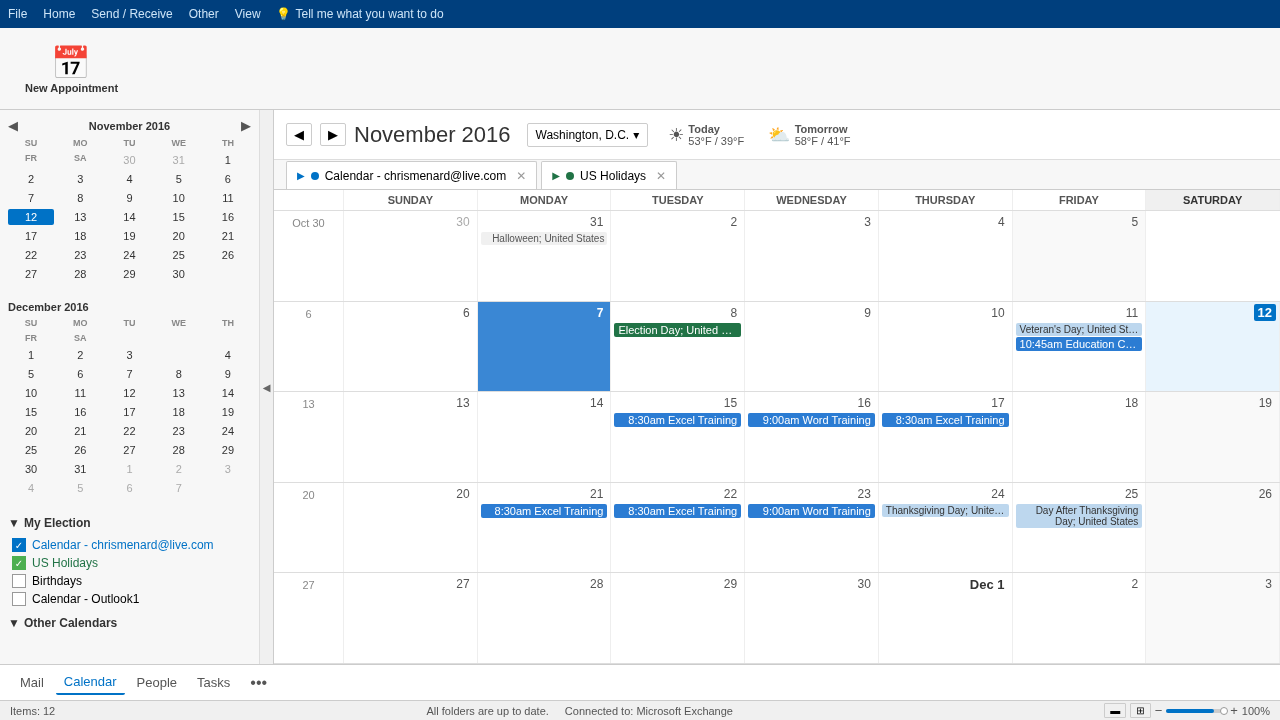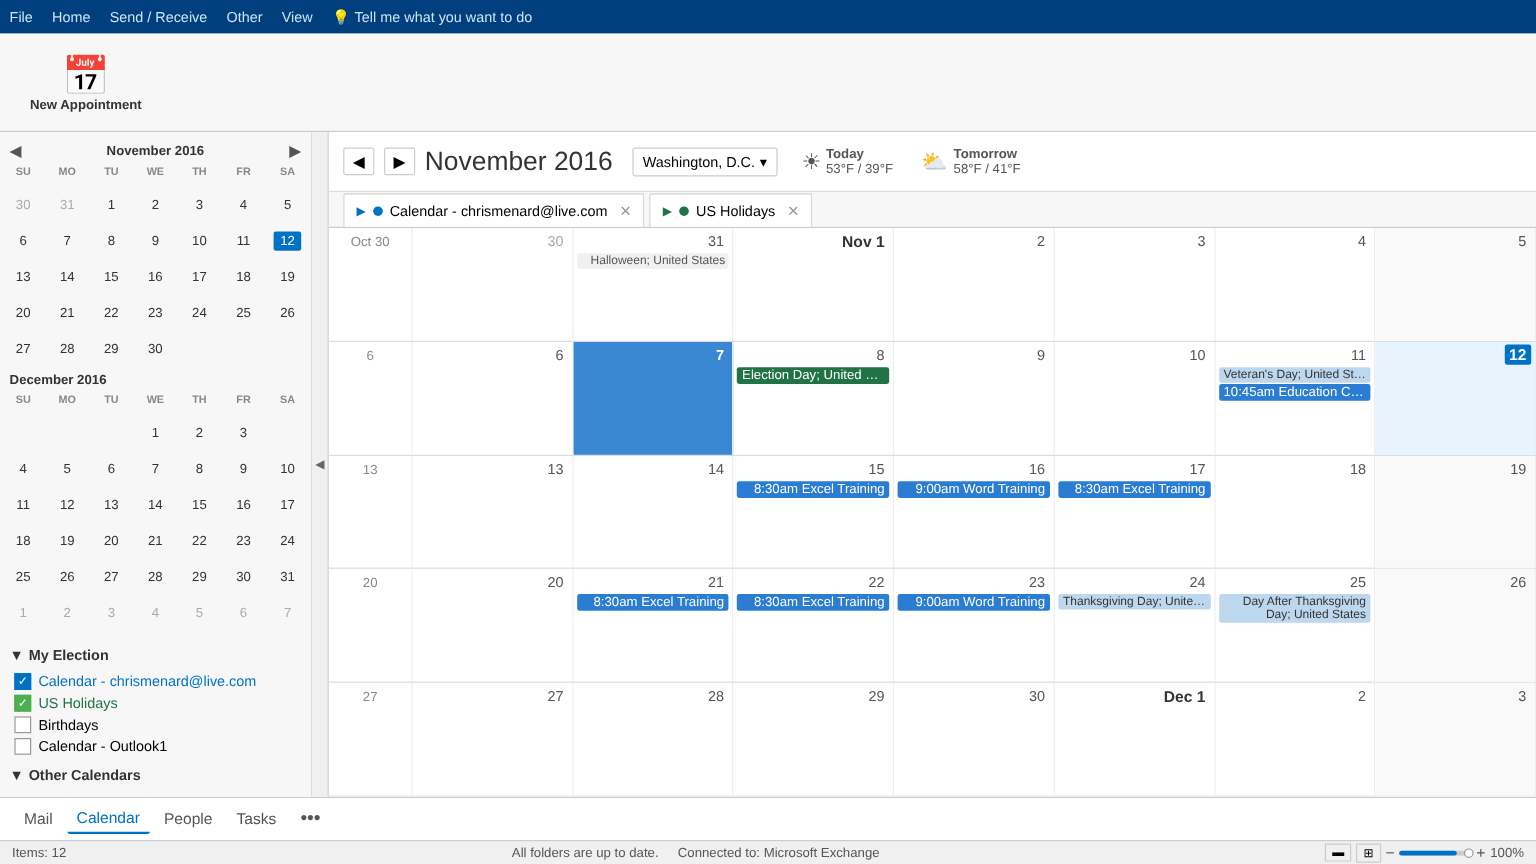--- a/index.html
+++ b/index.html
@@ -8,21 +8,21 @@
     
     #main { display: flex; height: calc(720px - 110px - 28px - 36px); }
 
     
     #sidebar { width: 260px; background: #f7f7f7; border-right: 1px solid #ddd; display: flex; flex-direction: column; padding: 8px; flex-shrink: 0; }
 
     
     .mini-cal { margin-bottom: 12px; }
     .mini-cal-header { display: flex; align-items: center; justify-content: space-between; font-size: 11px; font-weight: bold; color: #333; margin-bottom: 4px; }
     .mini-cal-header button { background: none; border: none; cursor: pointer; color: #555; font-size: 13px; }
-    .mini-cal-grid { display: grid; grid-template-columns: repeat(7, 1fr); gap: 14px; }
+    .mini-cal-grid { display: grid; grid-template-columns: repeat(5, 1fr); gap: 3px; }
     .mini-cal-grid .day-header { text-align: center; font-size: 9px; color: #888; font-weight: bold; padding: 1px; }
     .mini-cal-grid .day { text-align: center; font-size: 11px; padding: 2px 1px; cursor: pointer; color: #333; border-radius: 2px; }
     .mini-cal-grid .day.other-month { color: #aaa; }
     .mini-cal-grid .day.today { background: #0072C6; color: white; border-radius: 2px; }
 
     
     .cal-section { margin-top: 8px; }
     .cal-section-header { font-weight: bold; font-size: 12px; color: #333; display: flex; align-items: center; gap: 4px; cursor: pointer; margin-bottom: 6px; }
     .cal-item { display: flex; align-items: center; gap: 6px; padding: 2px 4px; font-size: 12px; cursor: pointer; }
     .cal-checkbox { width: 14px; height: 14px; border: 1px solid #999; display: flex; align-items: center; justify-content: center; background: white; flex-shrink: 0; }
@@ -278,30 +278,39 @@
         <span style="color:#999; font-size:12px; margin-left:4px; cursor:pointer;">✕</span>
       </div>
       <div class="cal-tab">
         <span style="font-size:10px; color:#217346;">▶</span>
         <span style="width:8px; height:8px; border-radius:50%; background:#217346; display:inline-block;"></span>
         <span style="font-size:12px;">US Holidays</span>
         <span style="color:#999; font-size:12px; margin-left:4px; cursor:pointer;">✕</span>
       </div>
     </div>
 
+    <div id="day-headers" style="display:grid; grid-template-columns:70px repeat(7,1fr); background:white; border-bottom:1px solid #ddd; flex-shrink:0;">
+      <div style="border-right:1px solid #eee;"></div>
+      <div class="day-header-cell">SUNDAY</div>
+      <div class="day-header-cell">MONDAY</div>
+      <div class="day-header-cell">TUESDAY</div>
+      <div class="day-header-cell">WEDNESDAY</div>
+      <div class="day-header-cell">THURSDAY</div>
+      <div class="day-header-cell">FRIDAY</div>
+      <div class="day-header-cell saturday">SATURDAY</div>
+    </div>
 
     <div id="day-rows" style="flex:1; overflow:hidden; display:flex; flex-direction:column;">
 
       <div class="week-row" style="display:grid; grid-template-columns:70px repeat(7,1fr); flex:1; border-bottom:1px solid #ddd; min-height:70px;">
         <div class="week-label-cell" style="padding:4px 6px; font-size:11px; color:#888; border-right:1px solid #eee; display:flex; align-items:flex-start; justify-content:center; padding-top:6px;">Oct 30</div>
         <div class="day-cell" style="border-right:1px solid #eee; padding:2px 3px;"><span class="day-num" style="color:#aaa;">30</span></div>
         <div class="day-cell" style="border-right:1px solid #eee; padding:2px 3px;"><span class="day-num" style="color:#555;">31</span>
           <div class="event holiday" style="background:#f0f0f0; color:#555; font-size:10px; padding:1px 3px; border-radius:2px; margin:1px 0; overflow:hidden; white-space:nowrap; text-overflow:ellipsis;">Halloween; United States</div>
         </div>
-        <div class="day-cell" style="border-right:1px solid #eee; padding:2px 3px;"><span class="day-num bold-num" style="font-weight:bold; font-size:13px; color:#333;">Nov 1</span></div>
         <div class="day-cell" style="border-right:1px solid #eee; padding:2px 3px;"><span class="day-num">2</span></div>
         <div class="day-cell" style="border-right:1px solid #eee; padding:2px 3px;"><span class="day-num">3</span></div>
         <div class="day-cell" style="border-right:1px solid #eee; padding:2px 3px;"><span class="day-num">4</span></div>
         <div class="day-cell saturday" style="background:#f9f9f9; border-right:1px solid #eee; padding:2px 3px;"><span class="day-num">5</span></div>
       </div>
 
       <div class="week-row" style="display:grid; grid-template-columns:70px repeat(7,1fr); flex:1; border-bottom:1px solid #ddd; min-height:80px;">
         <div class="week-label-cell" style="padding:4px 6px; font-size:11px; color:#888; border-right:1px solid #eee; display:flex; align-items:flex-start; justify-content:center; padding-top:6px;">6</div>
         <div class="day-cell" style="border-right:1px solid #eee; padding:2px 3px;"><span class="day-num">6</span></div>
         <div class="day-cell" style="background:#3a87d4; border-right:1px solid #eee; padding:2px 3px;"><span class="day-num" style="color:white; font-weight:bold;">7</span></div>

